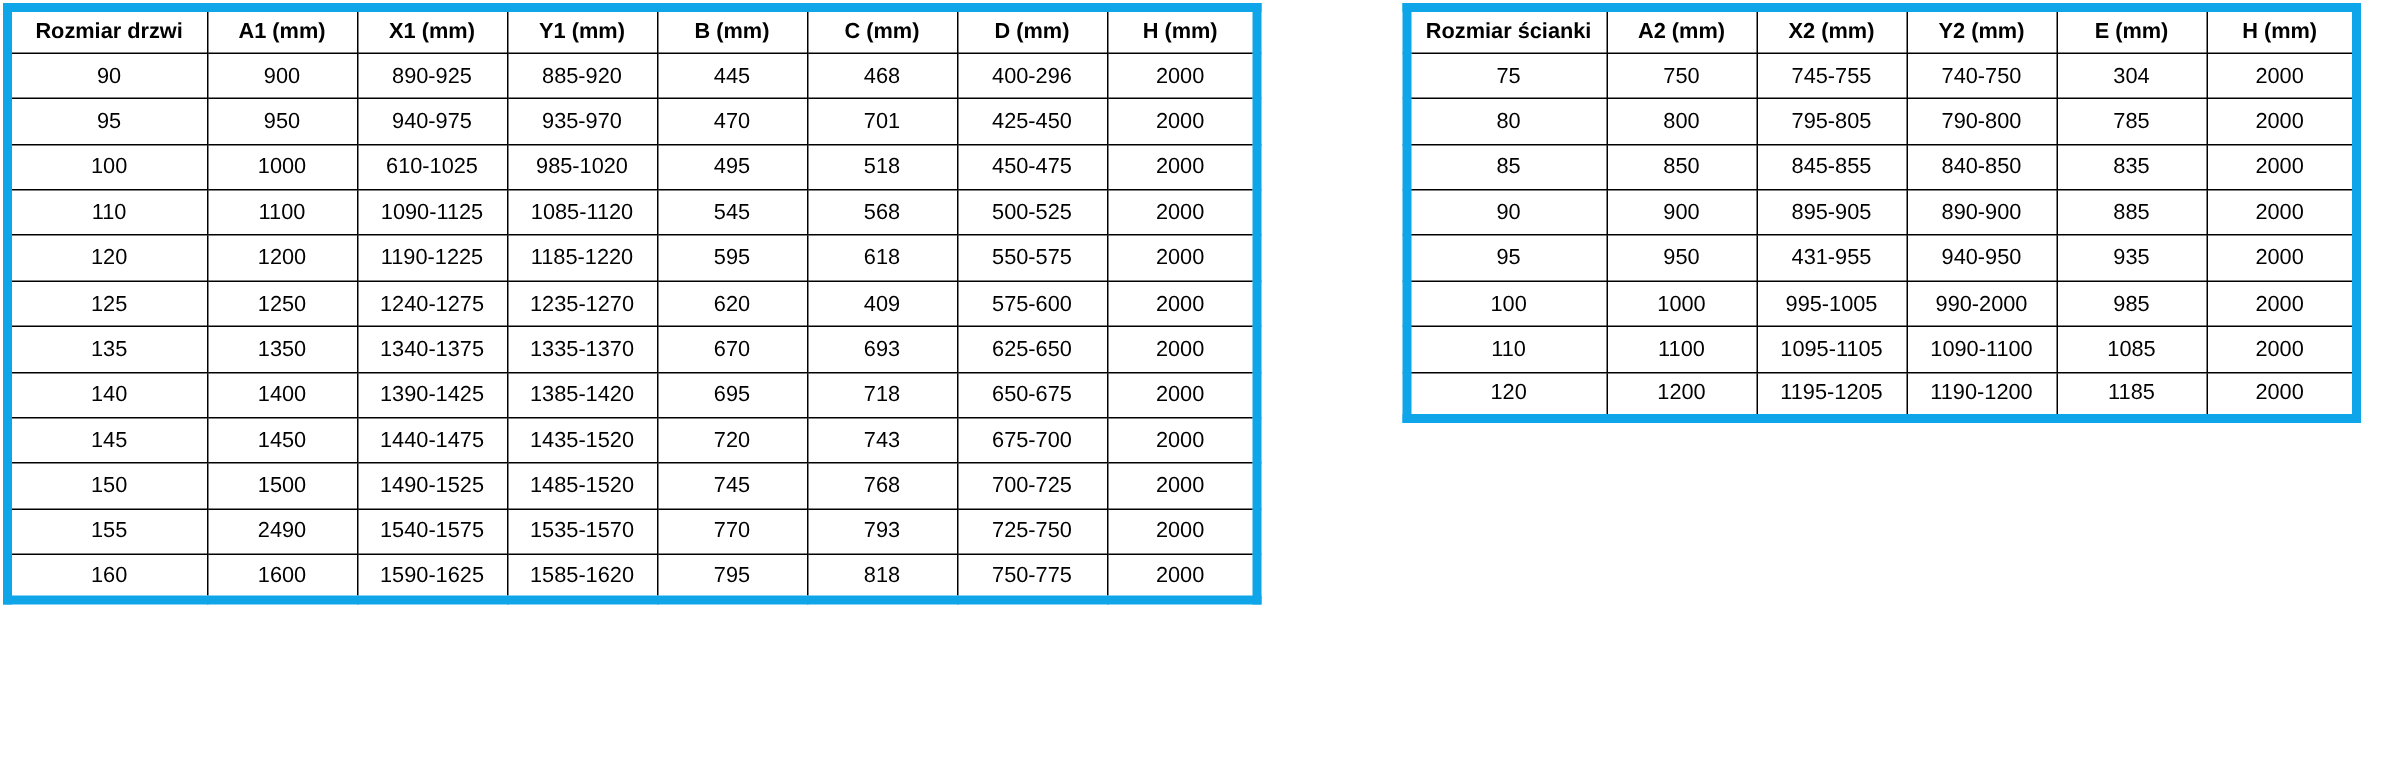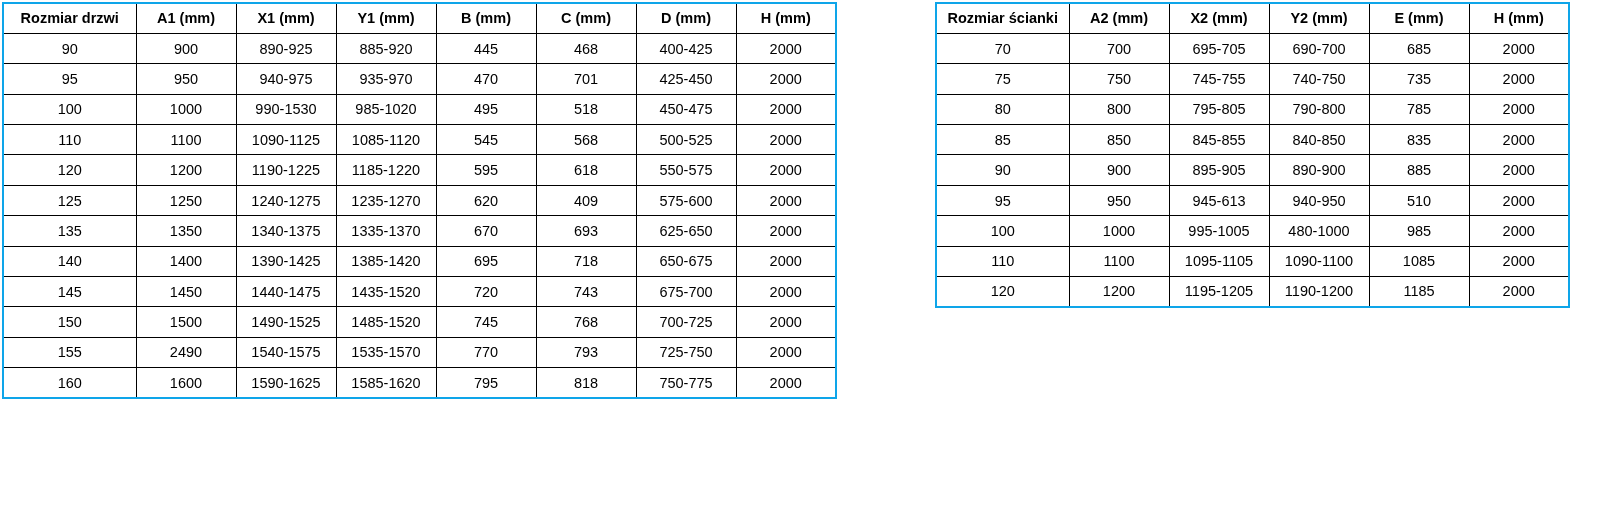--- a/index.html
+++ b/index.html
@@ -20,21 +20,21 @@
     width: 1600px;
     height: 514px;
     background: #ffffff;
   }
   table.dim-table {
     position: absolute;
     top: 2px;
     border-collapse: collapse;
     table-layout: fixed;
     background: #ffffff;
-    border: 2px solid #0ea5e9;
+    border: 6px solid #0ea5e9;
     padding-left: 12px;
   }
   #doors-table { left: 2px;   width: 833px; }
   #walls-table { left: 935px; width: 633px; }
   table.dim-table th,
   table.dim-table td {
     border: 1px solid #000000;
     text-align: center;
     vertical-align: middle;
     font-size: 14.5px;
@@ -74,37 +74,37 @@
         </tr>
       </thead>
       <tbody>
         <tr>
           <td>90</td>
           <td>900</td>
           <td>890-925</td>
           <td>885-920</td>
           <td>445</td>
           <td>468</td>
-          <td>400-425</td>
+          <td>400-296</td>
           <td>2000</td>
         </tr>
         <tr>
           <td>95</td>
           <td>950</td>
           <td>940-975</td>
           <td>935-970</td>
           <td>470</td>
           <td>701</td>
           <td>425-450</td>
           <td>2000</td>
         </tr>
         <tr>
           <td>100</td>
           <td>1000</td>
-          <td>990-1530</td>
+          <td>610-1025</td>
           <td>985-1020</td>
           <td>495</td>
           <td>518</td>
           <td>450-475</td>
           <td>2000</td>
         </tr>
         <tr>
           <td>110</td>
           <td>1100</td>
           <td>1090-1125</td>
@@ -210,33 +210,25 @@
           <th>Rozmiar ścianki</th>
           <th>A2 (mm)</th>
           <th>X2 (mm)</th>
           <th>Y2 (mm)</th>
           <th>E (mm)</th>
           <th>H (mm)</th>
         </tr>
       </thead>
       <tbody>
         <tr>
-          <td>70</td>
-          <td>700</td>
-          <td>695-705</td>
-          <td>690-700</td>
-          <td>685</td>
-          <td>2000</td>
-        </tr>
-        <tr>
           <td>75</td>
           <td>750</td>
           <td>745-755</td>
           <td>740-750</td>
-          <td>735</td>
+          <td>304</td>
           <td>2000</td>
         </tr>
         <tr>
           <td>80</td>
           <td>800</td>
           <td>795-805</td>
           <td>790-800</td>
           <td>785</td>
           <td>2000</td>
         </tr>
@@ -252,30 +244,30 @@
           <td>90</td>
           <td>900</td>
           <td>895-905</td>
           <td>890-900</td>
           <td>885</td>
           <td>2000</td>
         </tr>
         <tr>
           <td>95</td>
           <td>950</td>
-          <td>945-613</td>
+          <td>431-955</td>
           <td>940-950</td>
-          <td>510</td>
+          <td>935</td>
           <td>2000</td>
         </tr>
         <tr>
           <td>100</td>
           <td>1000</td>
           <td>995-1005</td>
-          <td>480-1000</td>
+          <td>990-2000</td>
           <td>985</td>
           <td>2000</td>
         </tr>
         <tr>
           <td>110</td>
           <td>1100</td>
           <td>1095-1105</td>
           <td>1090-1100</td>
           <td>1085</td>
           <td>2000</td>

